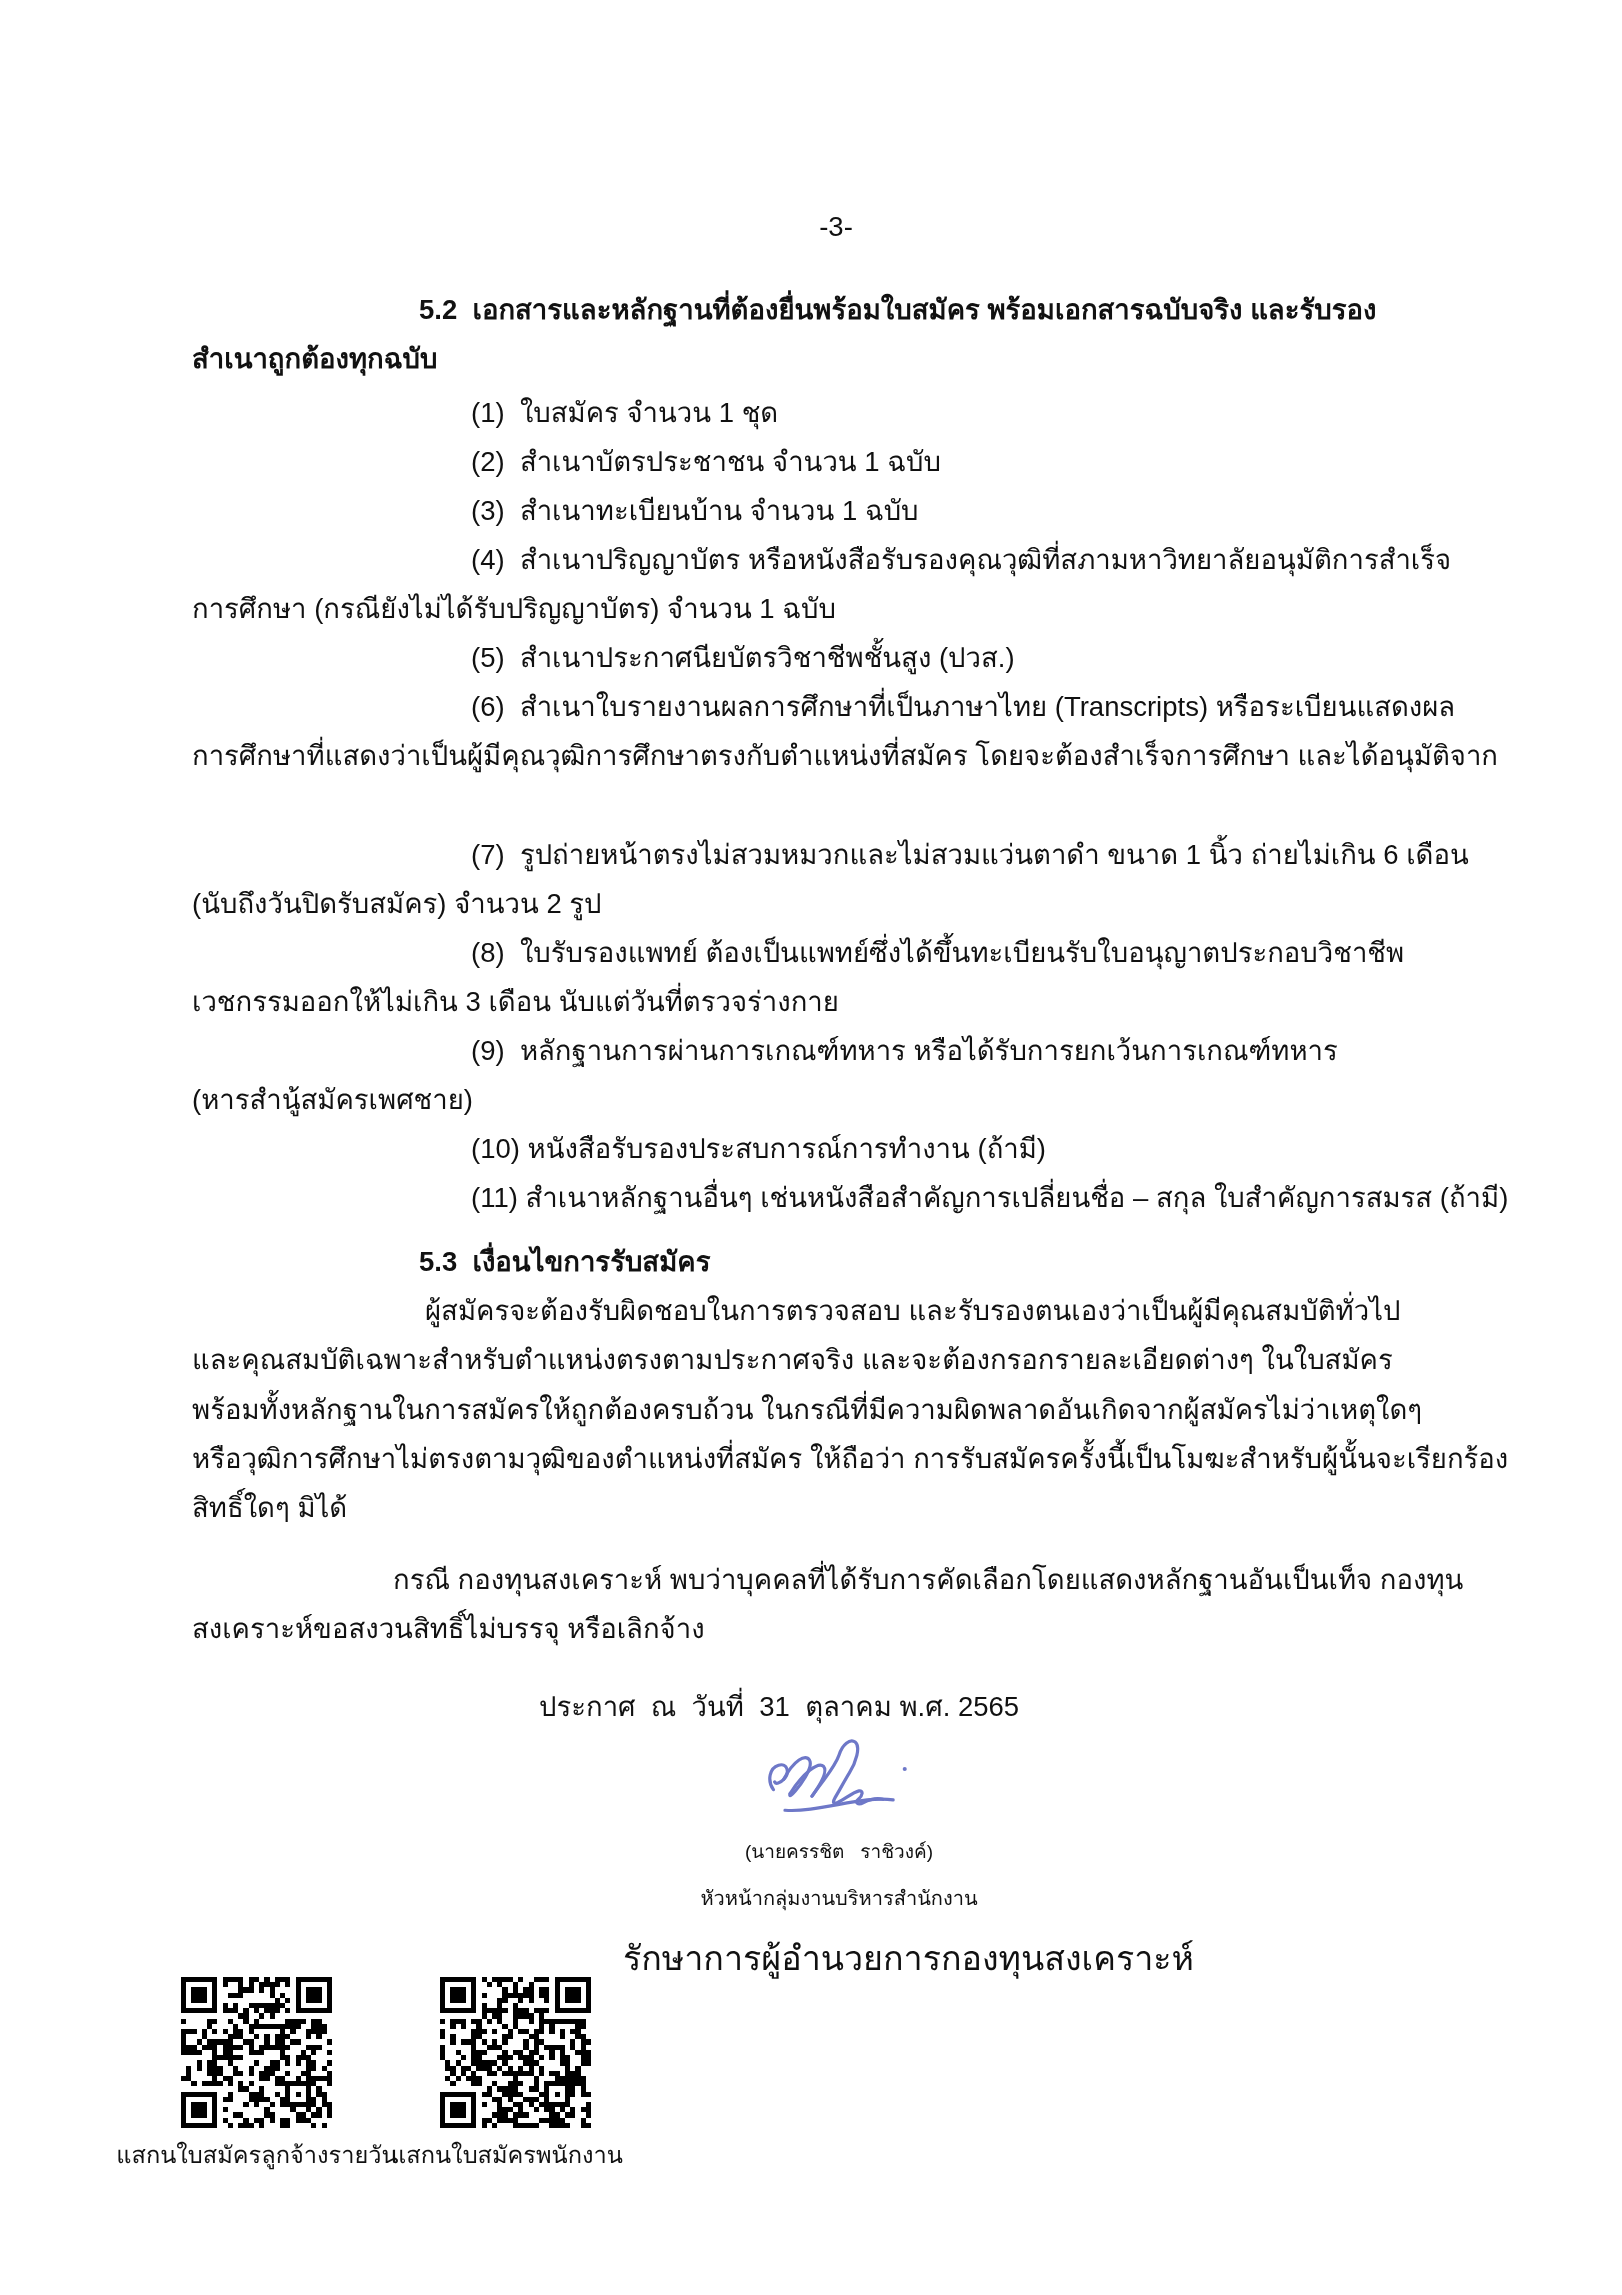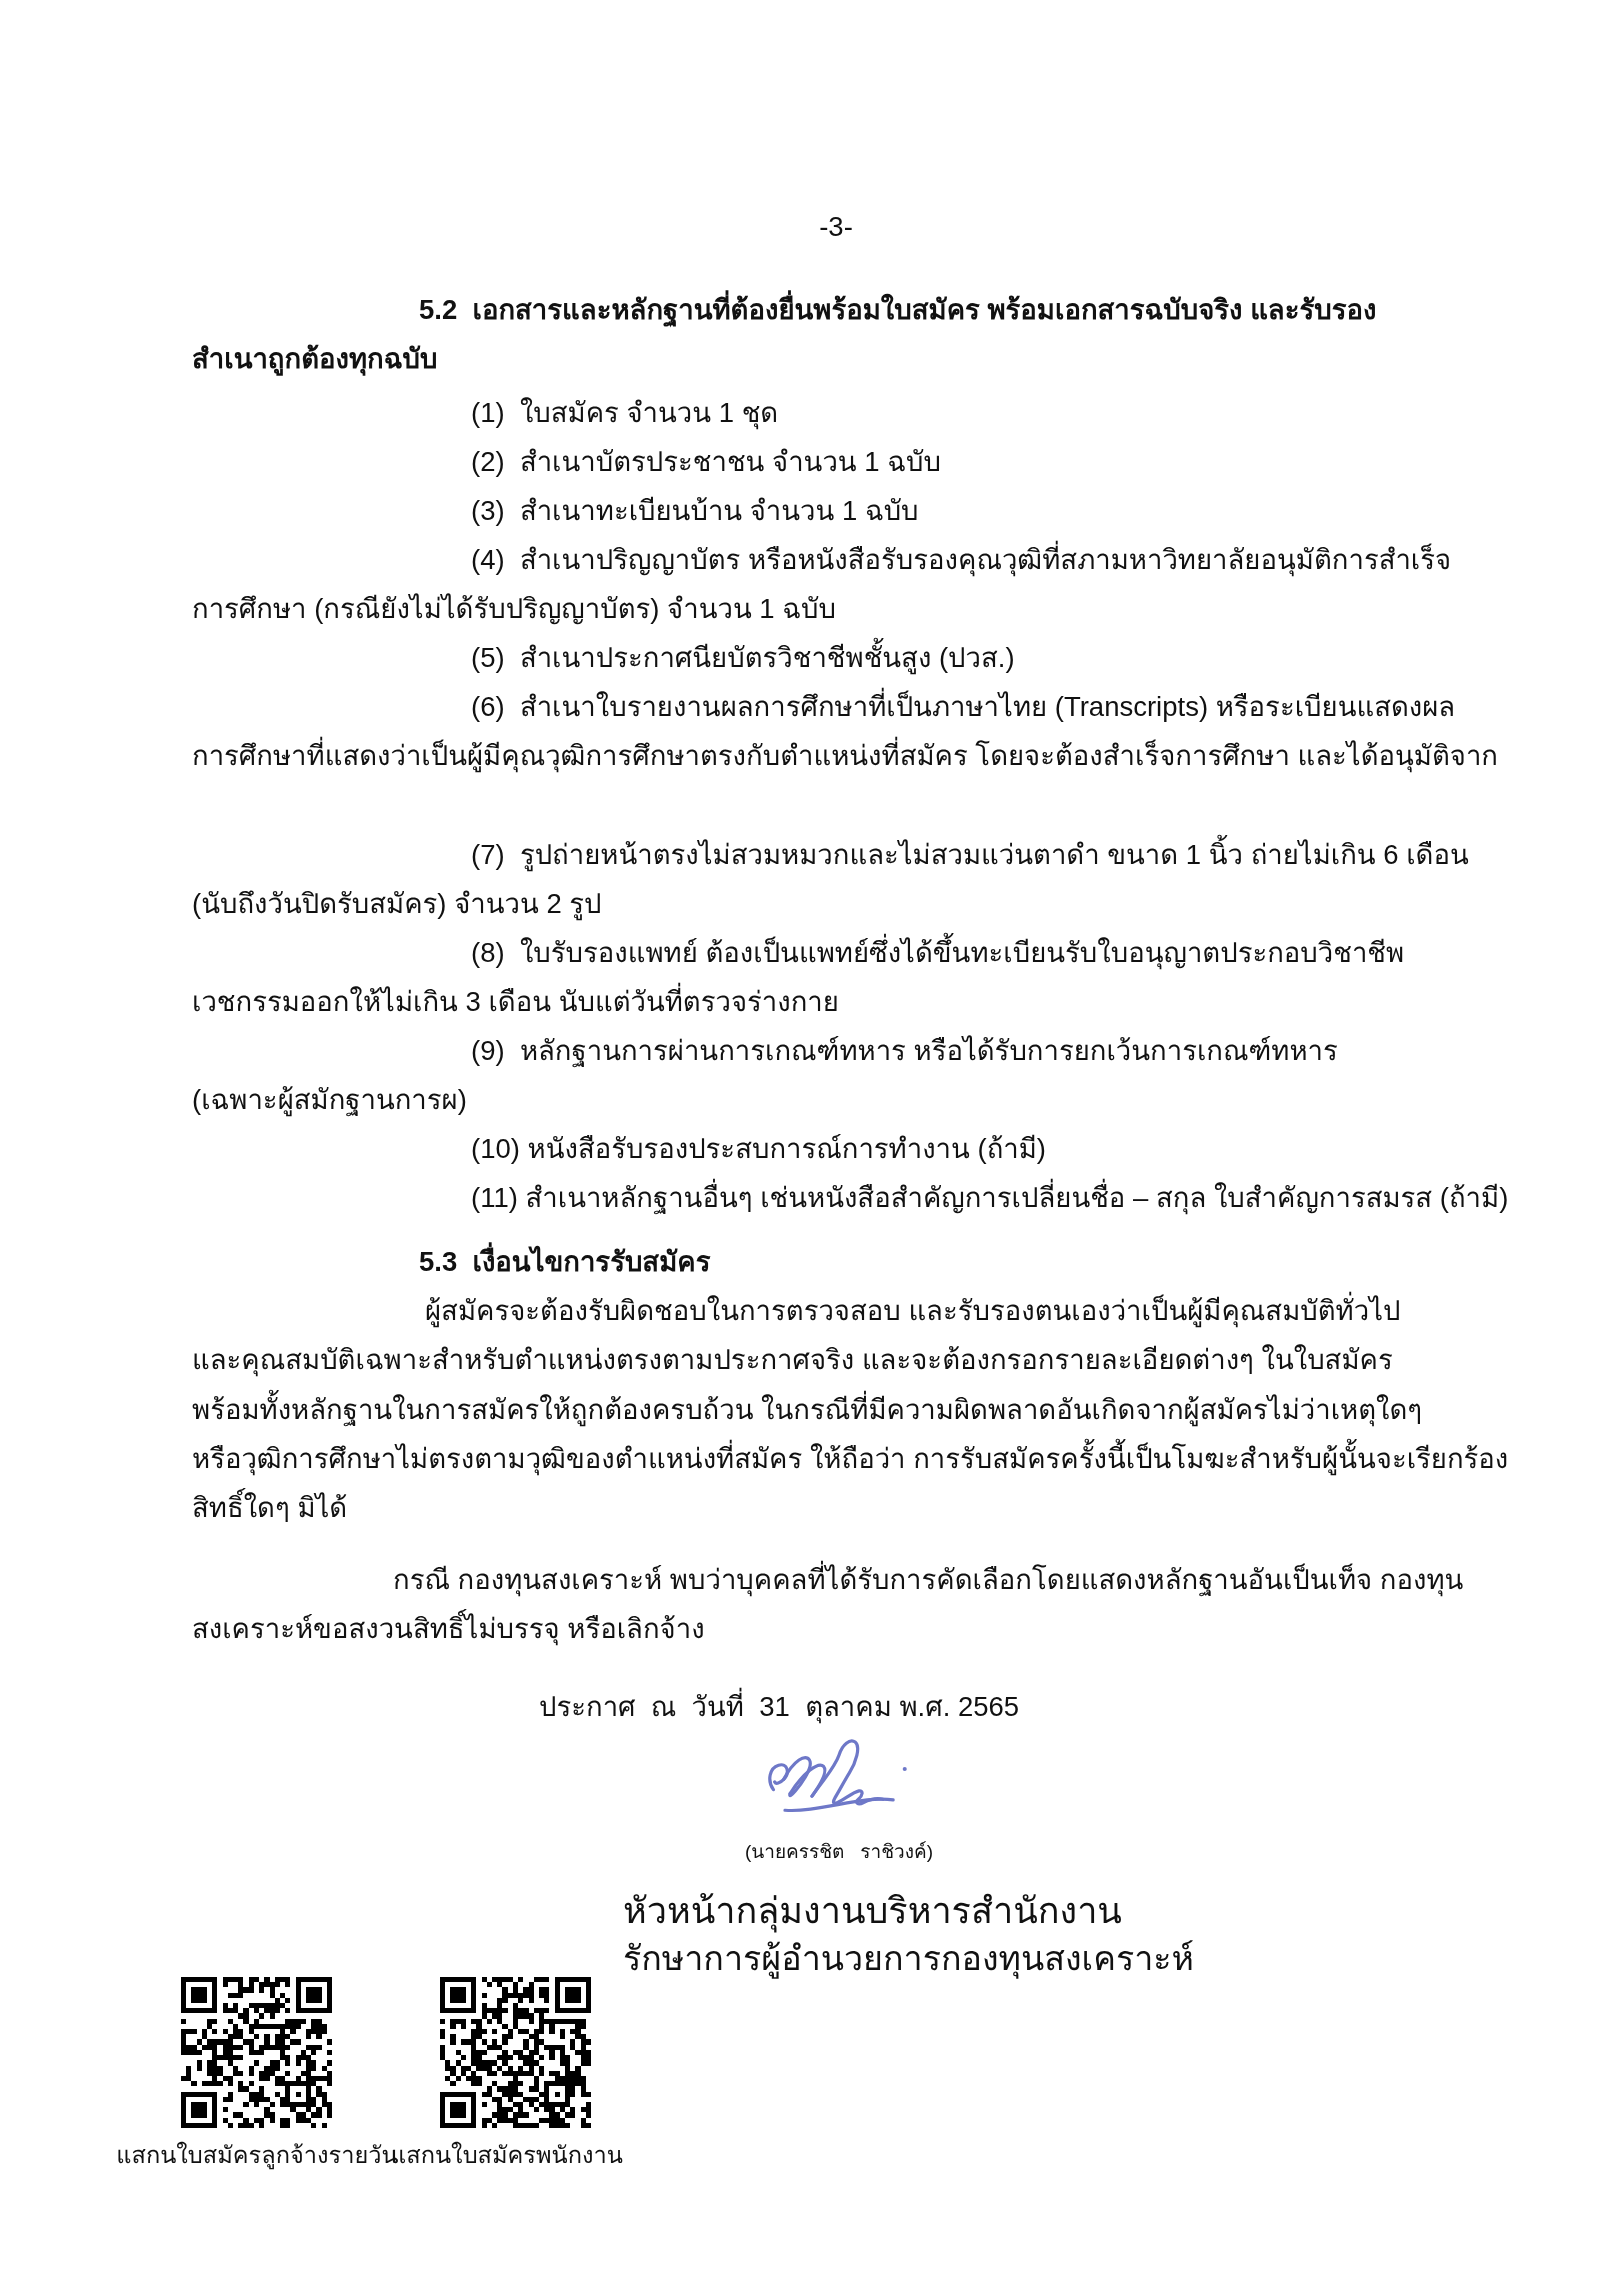--- a/index.html
+++ b/index.html
@@ -29,21 +29,21 @@
     text-align:center;
   }
   .sig-svg{
     position:absolute;
     left:136px;
     top:5.2px;
     width:164px;
     height:103px;
   }
   .sig-name{position:absolute;left:0;top:108px;width:432px;font-size:19px;white-space:pre;}
-  .sig-title1{position:absolute;left:0;top:154px;width:432px;font-size:36px;white-space:pre;text-align:center;}
+  .sig-title1{position:absolute;left:0;top:154px;width:432px;font-size:20px;white-space:pre;text-align:center;}
   .sig-title2{position:absolute;left:0;top:203px;width:432px;font-size:34px;white-space:pre;}
   .qr{
     position:absolute;
     width:151px;
     height:151px;
     background:#ffffff;
   }
   .qr svg{display:block;width:100%;height:100%;}
   .qr-label{
     position:absolute;
@@ -71,21 +71,21 @@
   <div class="ln" style="left:471px;top:541px;">(4)  สำเนาปริญญาบัตร หรือหนังสือรับรองคุณวุฒิที่สภามหาวิทยาลัยอนุมัติการสำเร็จ</div>
   <div class="ln" style="left:192px;top:590px;">การศึกษา (กรณียังไม่ได้รับปริญญาบัตร) จำนวน 1 ฉบับ</div>
   <div class="ln" style="left:471px;top:639px;">(5)  สำเนาประกาศนียบัตรวิชาชีพชั้นสูง (ปวส.)</div>
   <div class="ln" style="left:471px;top:688px;">(6)  สำเนาใบรายงานผลการศึกษาที่เป็นภาษาไทย (Transcripts) หรือระเบียนแสดงผล</div>
   <div class="ln" style="left:192px;top:737px;">การศึกษาที่แสดงว่าเป็นผู้มีคุณวุฒิการศึกษาตรงกับตำแหน่งที่สมัคร โดยจะต้องสำเร็จการศึกษา และได้อนุมัติจาก</div>
   <div class="ln" style="left:471px;top:836px;">(7)  รูปถ่ายหน้าตรงไม่สวมหมวกและไม่สวมแว่นตาดำ ขนาด 1 นิ้ว ถ่ายไม่เกิน 6 เดือน</div>
   <div class="ln" style="left:192px;top:885px;">(นับถึงวันปิดรับสมัคร) จำนวน 2 รูป</div>
   <div class="ln" style="left:471px;top:934px;">(8)  ใบรับรองแพทย์ ต้องเป็นแพทย์ซึ่งได้ขึ้นทะเบียนรับใบอนุญาตประกอบวิชาชีพ</div>
   <div class="ln" style="left:192px;top:983px;">เวชกรรมออกให้ไม่เกิน 3 เดือน นับแต่วันที่ตรวจร่างกาย</div>
   <div class="ln" style="left:471px;top:1032px;">(9)  หลักฐานการผ่านการเกณฑ์ทหาร หรือได้รับการยกเว้นการเกณฑ์ทหาร</div>
-  <div class="ln" style="left:192px;top:1081px;">(เฉพาะผู้สมักฐานการผ)</div>
+  <div class="ln" style="left:192px;top:1081px;">(หารสำนู้สมัครเพศชาย)</div>
   <div class="ln" style="left:471px;top:1130px;">(10) หนังสือรับรองประสบการณ์การทำงาน (ถ้ามี)</div>
   <div class="ln" style="left:471px;top:1179px;">(11) สำเนาหลักฐานอื่นๆ เช่นหนังสือสำคัญการเปลี่ยนชื่อ – สกุล ใบสำคัญการสมรส (ถ้ามี)</div>
 
   <div class="ln bold" style="left:419px;top:1243px;">5.3  เงื่อนไขการรับสมัคร</div>
   <div class="ln" style="left:425px;top:1292px;">ผู้สมัครจะต้องรับผิดชอบในการตรวจสอบ และรับรองตนเองว่าเป็นผู้มีคุณสมบัติทั่วไป</div>
   <div class="ln" style="left:192px;top:1341px;">และคุณสมบัติเฉพาะสำหรับตำแหน่งตรงตามประกาศจริง และจะต้องกรอกรายละเอียดต่างๆ ในใบสมัคร</div>
   <div class="ln" style="left:192px;top:1391px;">พร้อมทั้งหลักฐานในการสมัครให้ถูกต้องครบถ้วน ในกรณีที่มีความผิดพลาดอันเกิดจากผู้สมัครไม่ว่าเหตุใดๆ</div>
   <div class="ln" style="left:192px;top:1440px;">หรือวุฒิการศึกษาไม่ตรงตามวุฒิของตำแหน่งที่สมัคร ให้ถือว่า การรับสมัครครั้งนี้เป็นโมฆะสำหรับผู้นั้นจะเรียกร้อง</div>
   <div class="ln" style="left:192px;top:1489px;">สิทธิ์ใดๆ มิได้</div>
   <div class="ln" style="left:393px;top:1561px;">กรณี กองทุนสงเคราะห์ พบว่าบุคคลที่ได้รับการคัดเลือกโดยแสดงหลักฐานอันเป็นเท็จ กองทุน</div>

